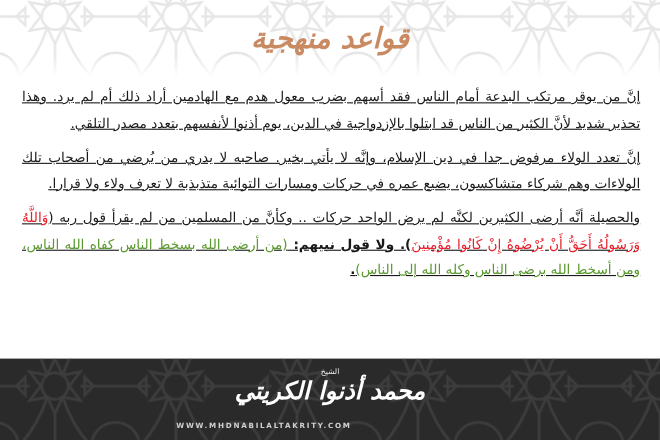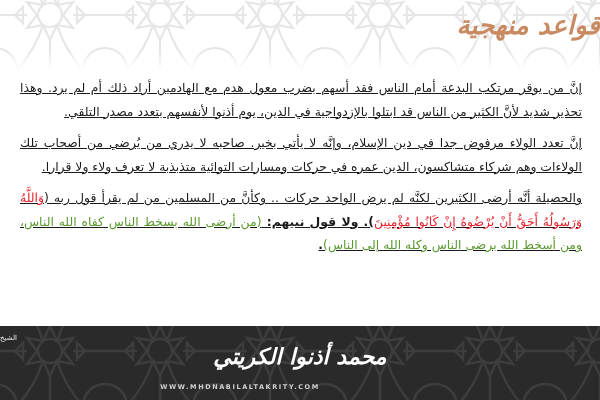--- a/index.html
+++ b/index.html
@@ -9,21 +9,21 @@
   .header {
     position: absolute; left: 0; top: 0; width: 600px; height: 70px;
     background: #ffffff; overflow: hidden;
   }
   .header svg.pattern { position: absolute; left: 0; top: 0; }
   .header .fade {
     position: absolute; left: 0; bottom: 0; width: 600px; height: 20px;
     background: linear-gradient(to bottom, rgba(255,255,255,0), #ffffff);
   }
   .title {
-    position: absolute; left: 0; top: 10px; width: 600px; text-align: right;
+    position: absolute; left: 0; top: 20px; width: 600px; text-align: center;
     font-family: "DejaVu Serif", serif; font-style: italic; font-weight: bold;
     font-size: 26px; color: #c98a62; direction: rtl; letter-spacing: 0;
   }
 
   .content {
     position: absolute; left: 20px; top: 76px; width: 562px;
     direction: rtl; text-align: justify; text-align-last: right;
     font-family: "DejaVu Sans", sans-serif; font-size: 12.4px; line-height: 23.5px;
     color: #1a1a1a;
   }
@@ -31,21 +31,21 @@
   .red { color: #e8202a; font-family: "DejaVu Serif", serif; }
   .green { color: #5a9a2e; }
   .bold { font-weight: bold; }
 
   .footer {
     position: absolute; left: 0; top: 326px; width: 600px; height: 74px;
     background: #2a2a2a; overflow: hidden;
   }
   .footer svg.pattern { position: absolute; left: 0; top: 0; }
   .footer .small-title {
-    position: absolute; left: 0; top: 8px; width: 600px; text-align: left;
+    position: absolute; left: 0; top: 8px; width: 600px; text-align: center;
     color: #e8e8e8; font-size: 7px; direction: rtl;
   }
   .footer .name {
     position: absolute; left: 0; top: 17px; width: 600px; text-align: center;
     color: #ffffff; font-family: "DejaVu Serif", serif; font-style: italic; font-weight: bold;
     font-size: 22px; direction: rtl;
   }
   .footer .url {
     position: absolute; left: 0; top: 57px; width: 480px; text-align: center;
     color: #d0d0d0; font-family: "DejaVu Sans", sans-serif; font-size: 6.5px;
@@ -74,21 +74,21 @@
       </pattern>
     </defs>
     <rect width="600" height="70" fill="url(#geo-light)"></rect>
   </svg>
   <div class="fade"></div>
   <div class="title">قواعد منهجية</div>
 </div>
 
 <div class="content">
   <p>إنَّ من يوقر مرتكب البدعة أمام الناس فقد أسهم بضرب معول هدم مع الهادمين أراد ذلك أم لم يرد. وهذا تحذير شديد لأنَّ الكثير من الناس قد ابتلوا بالإزدواجية في الدين، يوم أذنوا لأنفسهم بتعدد مصدر التلقي.</p>
-  <p>إنَّ تعدد الولاء مرفوض جدا في دين الإسلام، وإنَّه لا يأتي بخير. صاحبه لا يدري من يُرضي من أصحاب تلك الولاءات وهم شركاء متشاكسون، الدين عمره في حركات ومسارات التوائية متذبذبة لا تعرف ولاء ولا قرارا.</p>
+  <p>إنَّ تعدد الولاء مرفوض جدا في دين الإسلام، وإنَّه لا يأتي بخير. صاحبه لا يدري من يُرضي من أصحاب تلك الولاءات وهم شركاء متشاكسون، يضيع عمره في حركات ومسارات التوائية متذبذبة لا تعرف ولاء ولا قرارا.</p>
   <p><span>والحصيلة أنَّه أرضى الكثيرين لكنَّه لم يرض الواحد حركات .. وكأنَّ من المسلمين من لم يقرأ قول ربه (</span><span class="red">وَاللَّهُ وَرَسُولُهُ أَحَقُّ أَنْ يُرْضُوهُ إِنْ كَانُوا مُؤْمِنِينَ</span><span class="bold">). ولا قول نبيهم: </span><span class="green">(من أرضى الله بسخط الناس كفاه الله الناس، ومن أسخط الله برضى الناس وكله الله إلى الناس)</span><span class="bold">.</span></p>
 </div>
 
 <div class="footer">
   <svg class="pattern" width="600" height="74" viewBox="0 0 600 74">
     <defs>
       <pattern id="geo-dark" width="110" height="110" patternUnits="userSpaceOnUse" x="-5" y="-30">
         <g fill="none" stroke="#3d3d3d" stroke-width="2.4">
           <circle cx="55" cy="55" r="12"></circle>
           <polygon points="55,30 62,45 78,42 68,55 78,68 62,65 55,80 48,65 32,68 42,55 32,42 48,45"></polygon>

